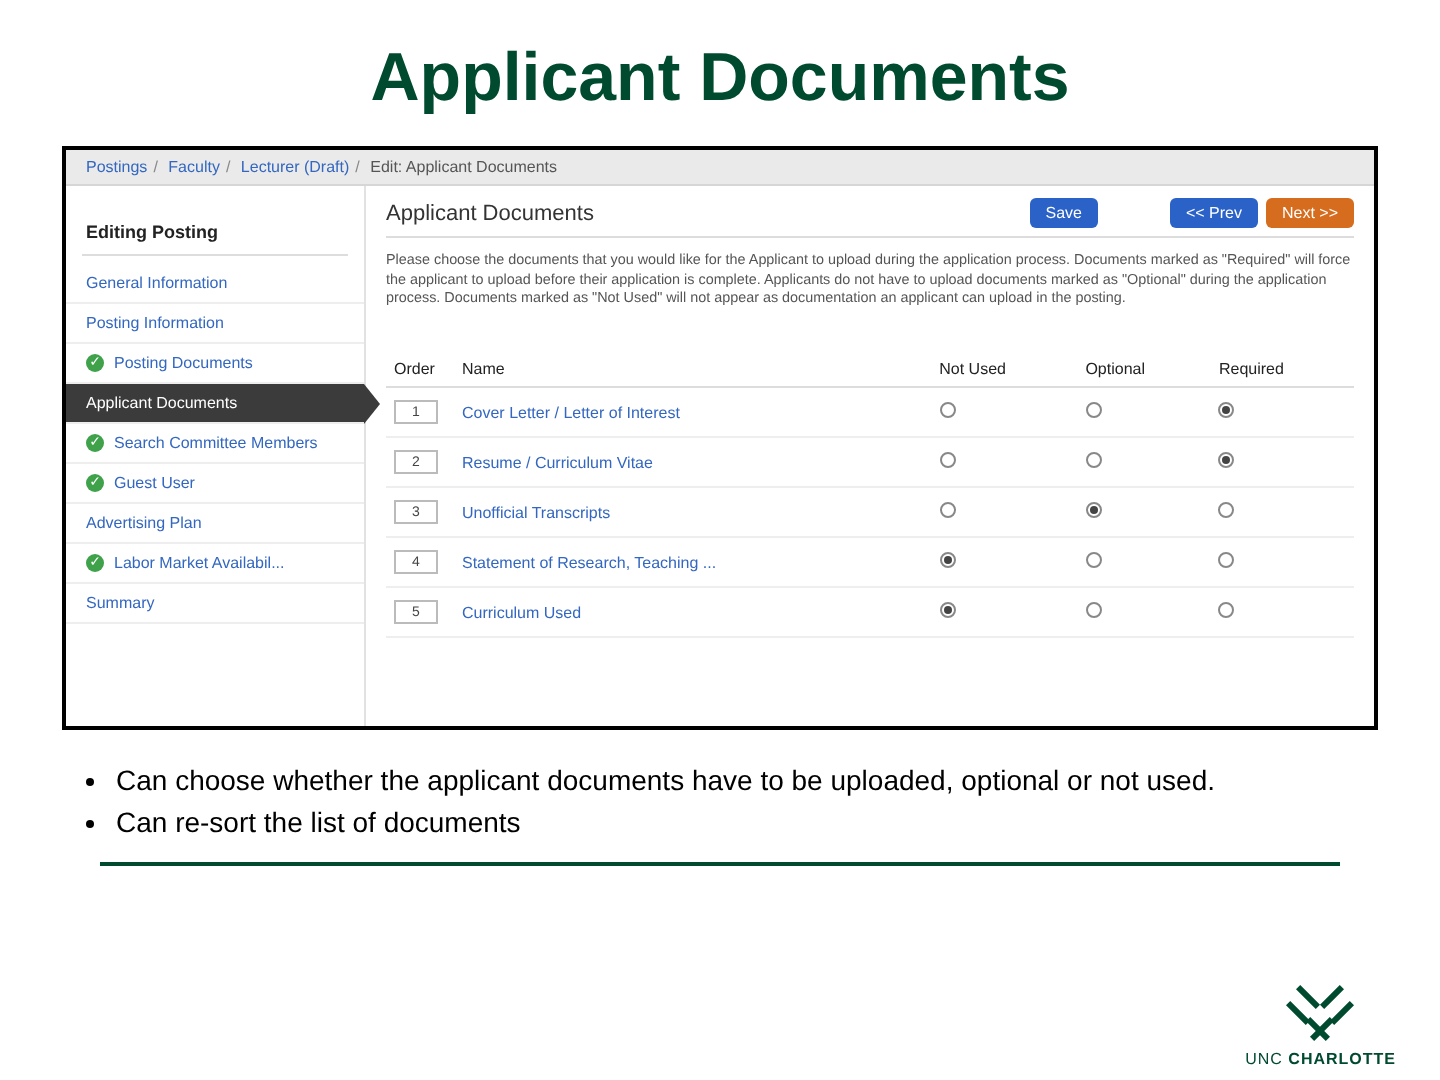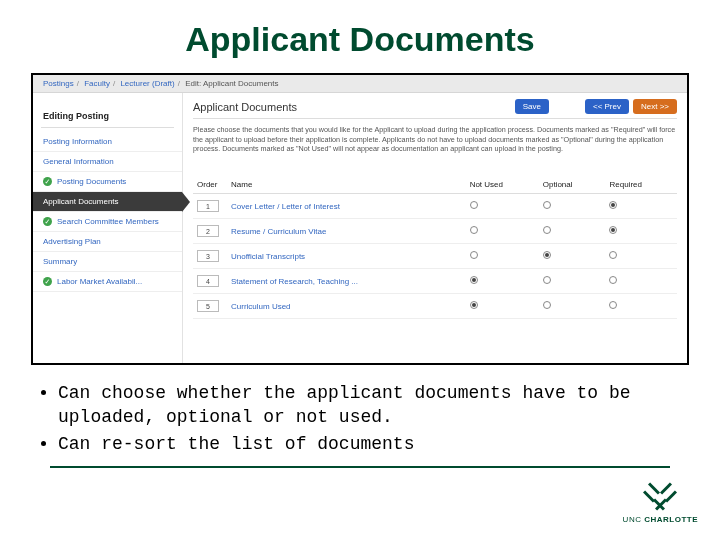--- a/index.html
+++ b/index.html
@@ -27,24 +27,24 @@
   .btn-orange { background: #d66d1e; }
   .instr { font-size: 7.2px; color: #555; line-height: 1.35; margin-bottom: 22px; }
   table { width: 100%; border-collapse: collapse; font-size: 8px; color: #444; }
   th { text-align: left; font-weight: normal; color: #222; padding: 4px 4px; border-bottom: 1px solid #ddd; }
   td { padding: 6px 4px; border-bottom: 1px solid #eee; }
   td.order { width: 34px; }
   td.name { color: #3367c0; }
   .radio { width: 8px; height: 8px; border: 1px solid #888; border-radius: 50%; display: inline-block; position: relative; }
   .radio.on::after { content: ""; position: absolute; width: 4px; height: 4px; background: #444; border-radius: 50%; top: 1px; left: 1px; }
   .order-input { width: 22px; height: 12px; border: 1px solid #bbb; font-size: 7px; text-align: center; line-height: 12px; display: inline-block; background: #fff; }
-  .bullets { font-size: 18px; line-height: 1.35; color: #000; padding: 0 10px 0 28px; font-family: Liberation Mono, monospace; }
+  .bullets { font-size: 14px; line-height: 1.35; color: #000; padding: 0 10px 0 28px; }
   .bullets li { margin-bottom: 2px; }
   .divider { height: 2.5px; background: #004b2f; margin: 10px 20px 0; }
-  .logo { position: absolute; right: 22px; bottom: 16px; text-align: center; }
+  .logo { position: absolute; right: 22px; bottom: 6px; text-align: center; }
   .logo-mark { width: 44px; height: 30px; position: relative; margin: 0 auto; }
   .stroke { position: absolute; width: 14px; height: 3px; background: #004b2f; transform-origin: center; }
   .s1 { top: 12px; left: 4px; transform: rotate(45deg); }
   .s2 { top: 12px; left: 26px; transform: rotate(-45deg); }
   .s3 { top: 4px; left: 9px; transform: rotate(45deg); }
   .s4 { top: 4px; left: 21px; transform: rotate(-45deg); }
   .s5 { top: 20px; left: 14px; transform: rotate(45deg); }
   .s6 { top: 20px; left: 16px; transform: rotate(-45deg); }
   .logo-text { font-size: 8px; color: #004b2f; letter-spacing: 0.5px; margin-top: 2px; }
   .logo-text b { font-weight: bold; }
@@ -60,45 +60,49 @@
       <span class="crumb-link">Postings</span><span class="crumb-sep">/</span>
       <span class="crumb-link">Faculty</span><span class="crumb-sep">/</span>
       <span class="crumb-link">Lecturer (Draft)</span><span class="crumb-sep">/</span>
       <span>Edit: Applicant Documents</span>
     </div>
     <div class="body">
       <div class="side">
         <div class="side-title">Editing Posting</div>
         <div class="side-rule"></div>
         <div class="side-item">
-            <span>Posting Information</span>
+            <span>General Information</span>
           </div>
         <div class="side-item">
-            <span>General Information</span>
+            <span>Posting Information</span>
           </div>
         <div class="side-item">
             <span class="check"></span>
             <span>Posting Documents</span>
           </div>
         <div class="side-item active">
             <span>Applicant Documents</span>
           </div>
         <div class="side-item">
             <span class="check"></span>
             <span>Search Committee Members</span>
           </div>
         <div class="side-item">
-            <span>Advertising Plan</span>
+            <span class="check"></span>
+            <span>Guest User</span>
           </div>
         <div class="side-item">
-            <span>Summary</span>
+            <span>Advertising Plan</span>
           </div>
         <div class="side-item">
             <span class="check"></span>
             <span>Labor Market Availabil...</span>
+          </div>
+        <div class="side-item">
+            <span>Summary</span>
           </div>
       </div>
       <div class="main">
         <div class="panel-hdr">
           <div class="panel-title">Applicant Documents</div>
           <div class="btn btn-blue">Save</div>
           <div class="btn btn-blue">&lt;&lt; Prev</div>
           <div class="btn btn-orange">Next &gt;&gt;</div>
         </div>
         <div class="instr">Please choose the documents that you would like for the Applicant to upload during the application process. Documents marked as "Required" will force the applicant to upload before their application is complete. Applicants do not have to upload documents marked as "Optional" during the application process. Documents marked as "Not Used" will not appear as documentation an applicant can upload in the posting.</div>

